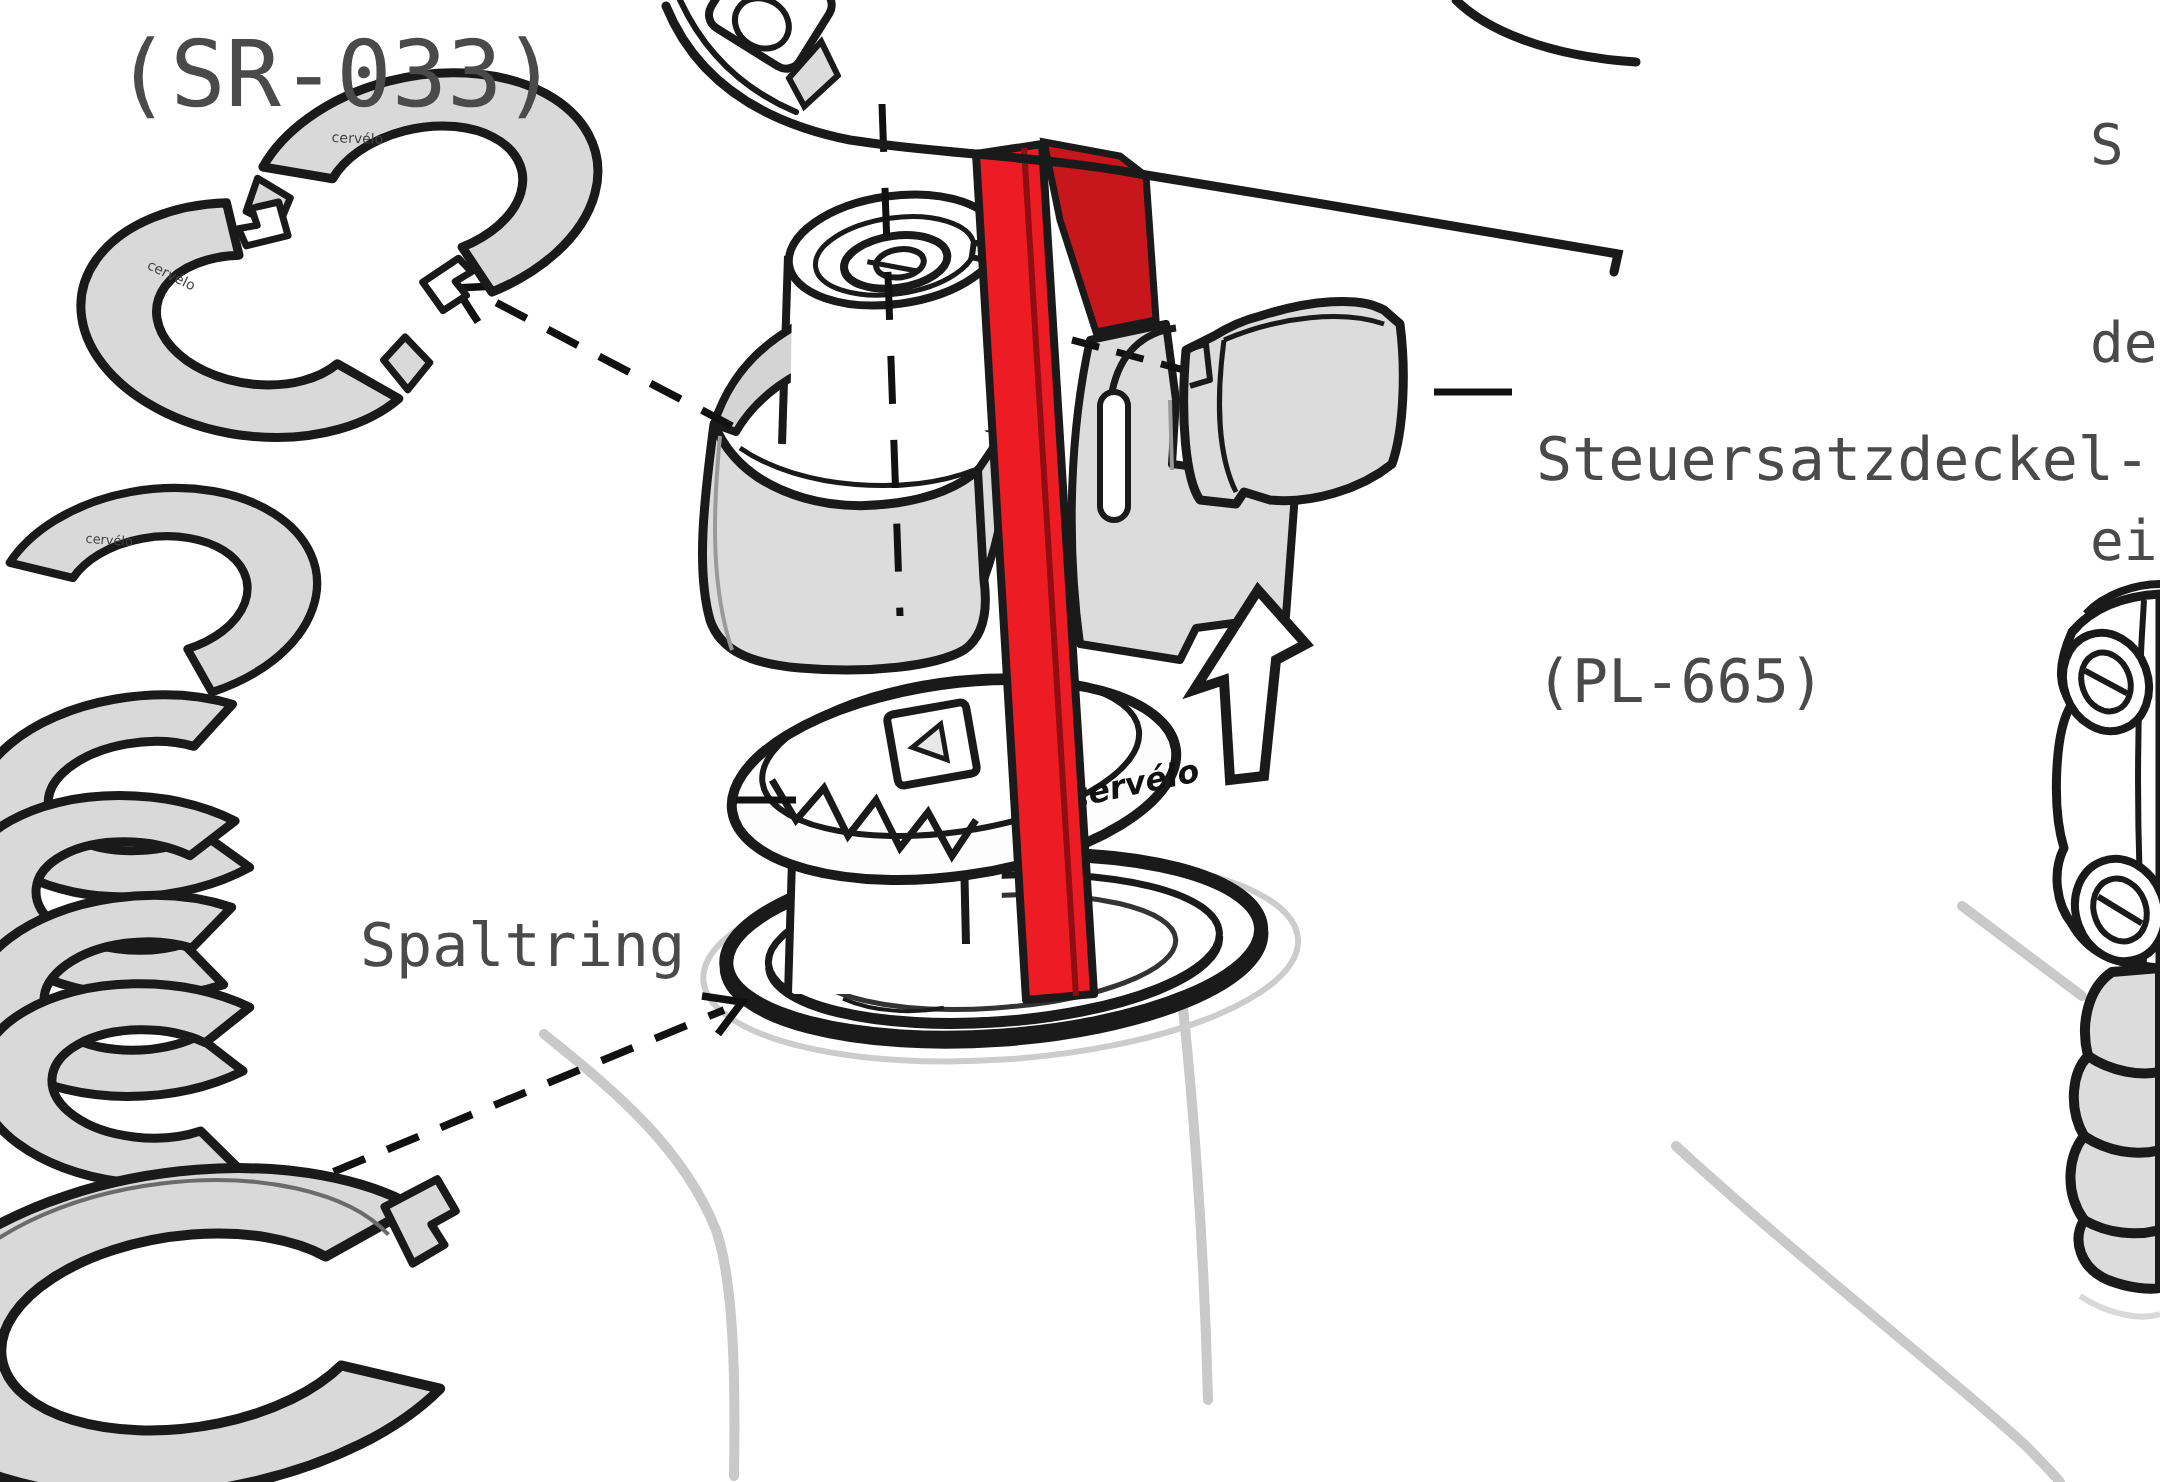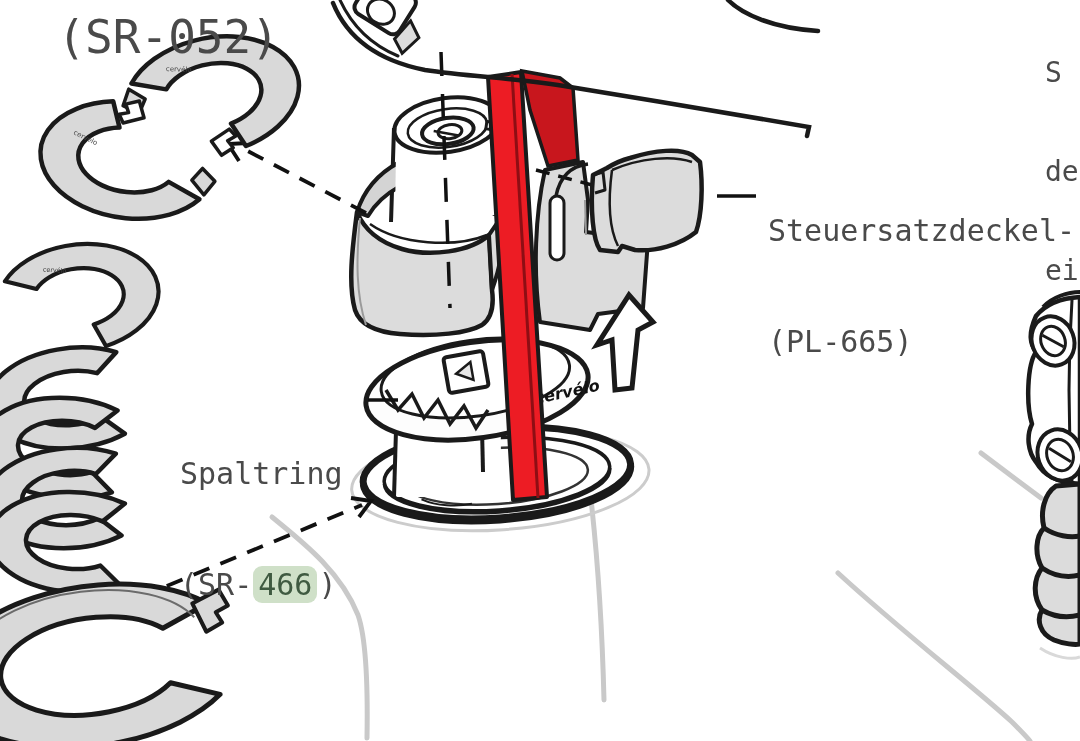--- a/index.html
+++ b/index.html
@@ -183,26 +183,25 @@
       <path d="M1042,610 C1054,617 1068,618 1080,615"></path>
     </g>
     <path d="M1040,648 C1055,658 1072,660 1080,657" fill="none" stroke="#d9d9d9" stroke-width="3"></path>
   </g>
 
   <path d="M368,400 L398,400" stroke="#111111" stroke-width="3.5"></path>
   <path d="M717,196 L756,196" stroke="#111111" stroke-width="3.5"></path>
 </svg>
 
 <div class="lbl lbl-big" style="left:2px;top:-32px;">
-  <span>(SR-052)</span>
-</div>
-
-<div class="lbl lbl-std" style="left:180px;top:381px;">
+  <span>(SR-033)</span>
+</div>
+
+<div class="lbl lbl-std" style="left:180px;top:381px;text-align:center;">
   <div><span>Spaltring</span></div>
-  <div><span>(SR-</span><span class="pill">466</span><span>)</span></div>
 </div>
 
 <div class="lbl lbl-std" style="left:768px;top:138px;">
   <div>Steuersatzdeckel-</div>
   <div>(PL-665)</div>
 </div>
 
 <div class="lbl" style="left:1045px;top:-10px;font-size:28px;line-height:33px;">
   <div>S</div>
   <div>de</div>

